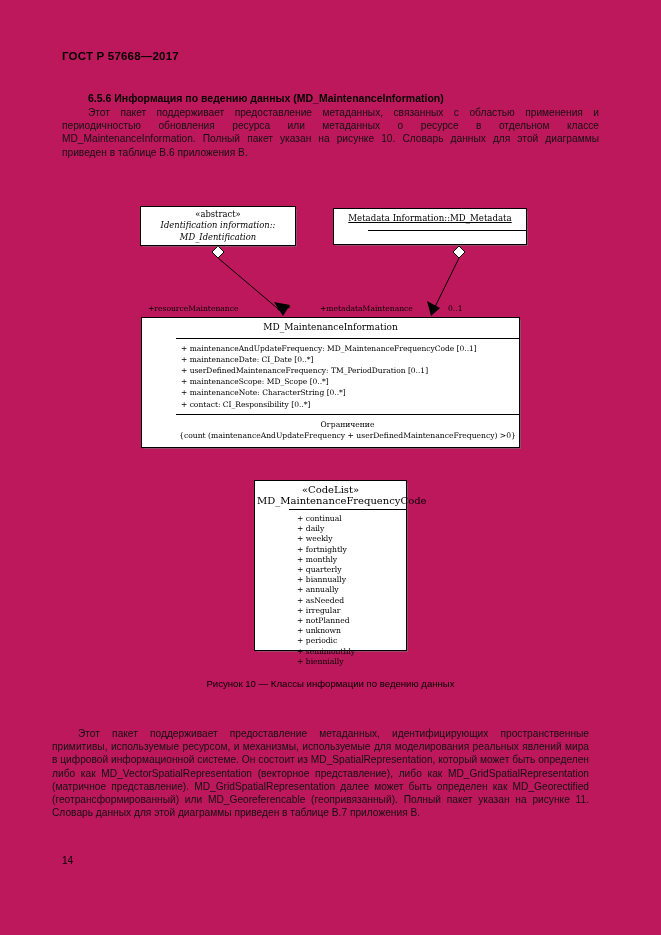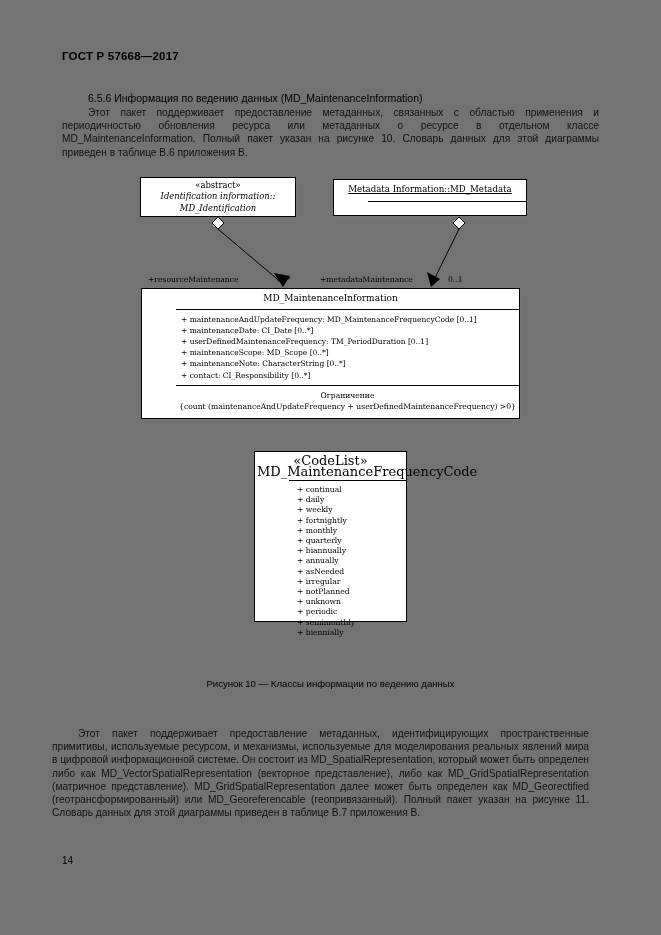--- a/index.html
+++ b/index.html
@@ -14,39 +14,39 @@
     font-family: "Liberation Sans", sans-serif;
     color: #000000;
     overflow: hidden;
   }
 
   .page {
     position: absolute;
     left: 0; top: 0;
     width: 661px;
     height: 935px;
-    background: #737373;
+    background: #be185d;
   }
 
   
   .doc-header {
     position: absolute;
     left: 62px;
     top: 50px;
     font-size: 11.5px;
     font-weight: bold;
     letter-spacing: 0.2px;
     white-space: nowrap;
   }
 
   
   .section-heading {
     position: absolute;
     font-size: 10.5px;
-    font-weight: normal;
+    font-weight: bold;
     white-space: nowrap;
   }
   #sec656-heading { left: 88px; top: 92px; }
   #sec657-heading { left: 88px; top: 713px; }
 
   .body-text {
     position: absolute;
     font-size: 10.2px;
     line-height: 13.2px;
     text-align: justify;
@@ -79,21 +79,21 @@
     position: absolute;
     left: 62px;
     top: 855px;
     font-size: 10px;
   }
 
   
   #diagram {
     position: absolute;
     left: 0;
-    top: 163px;
+    top: 192px;
     width: 661px;
     height: 490px;
   }
 
   .uml-box {
     position: absolute;
     border: 1px solid #000;
     background: #ffffff;
     box-sizing: border-box;
     box-shadow: 2px 2px 0 -1px rgba(120,120,120,0.55);
@@ -169,21 +169,21 @@
   }
 
   
   #box-codelist {
     left: 254px;
     top: 288px;
     width: 153px;
     height: 171px;
   }
   #box-codelist .uml-hdr {
-    font-size: 13px;
+    font-size: 10px;
     line-height: 11px;
     padding: 3px 2px 3px 2px;
   }
   #box-codelist .uml-attrs {
     font-size: 7.6px;
     line-height: 10.2px;
     padding: 4px 12px 3px 8px;
   }
 
   

